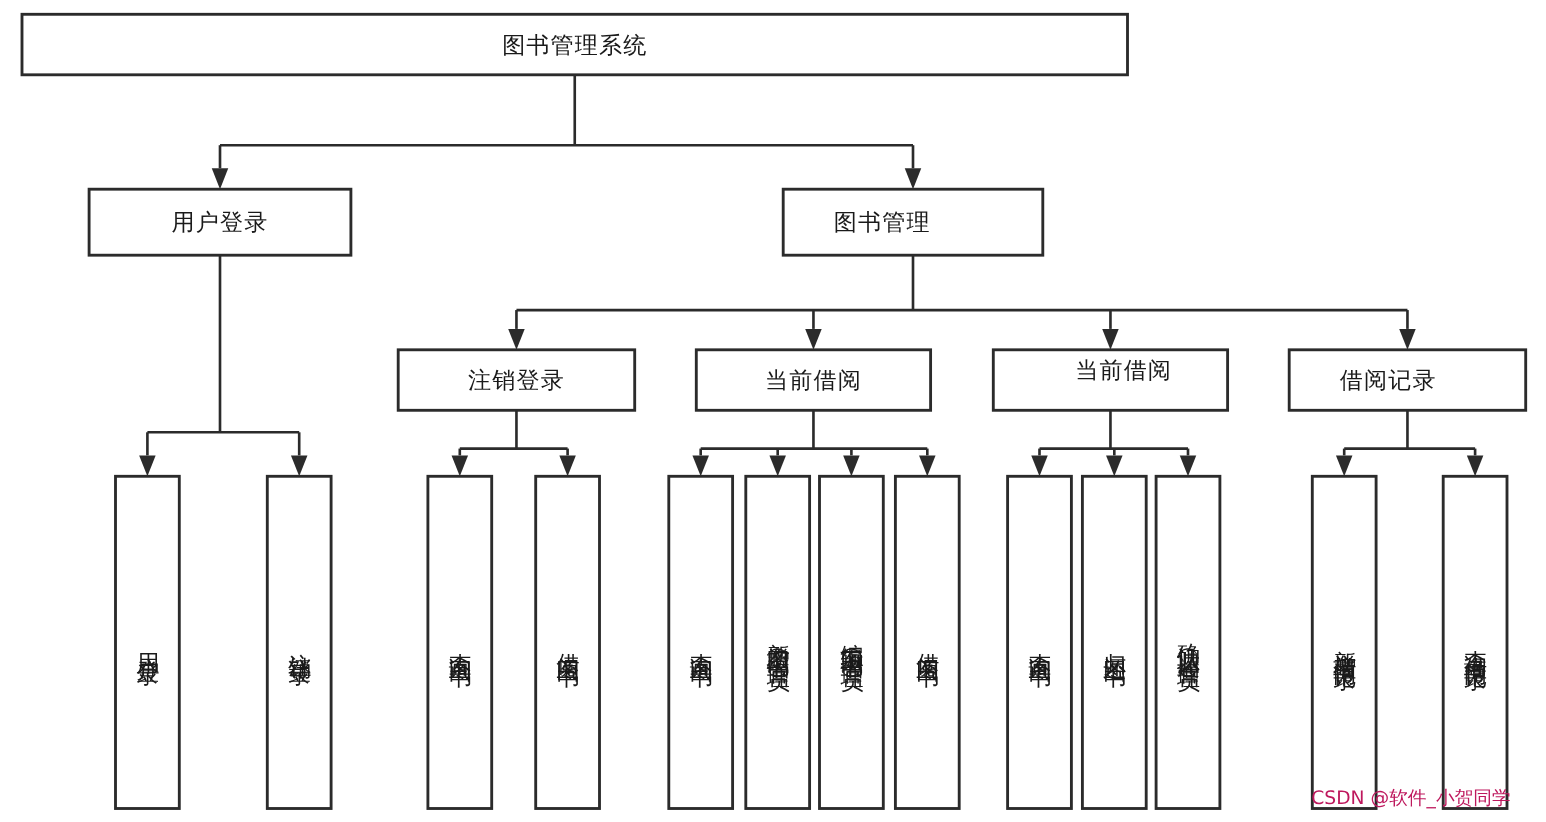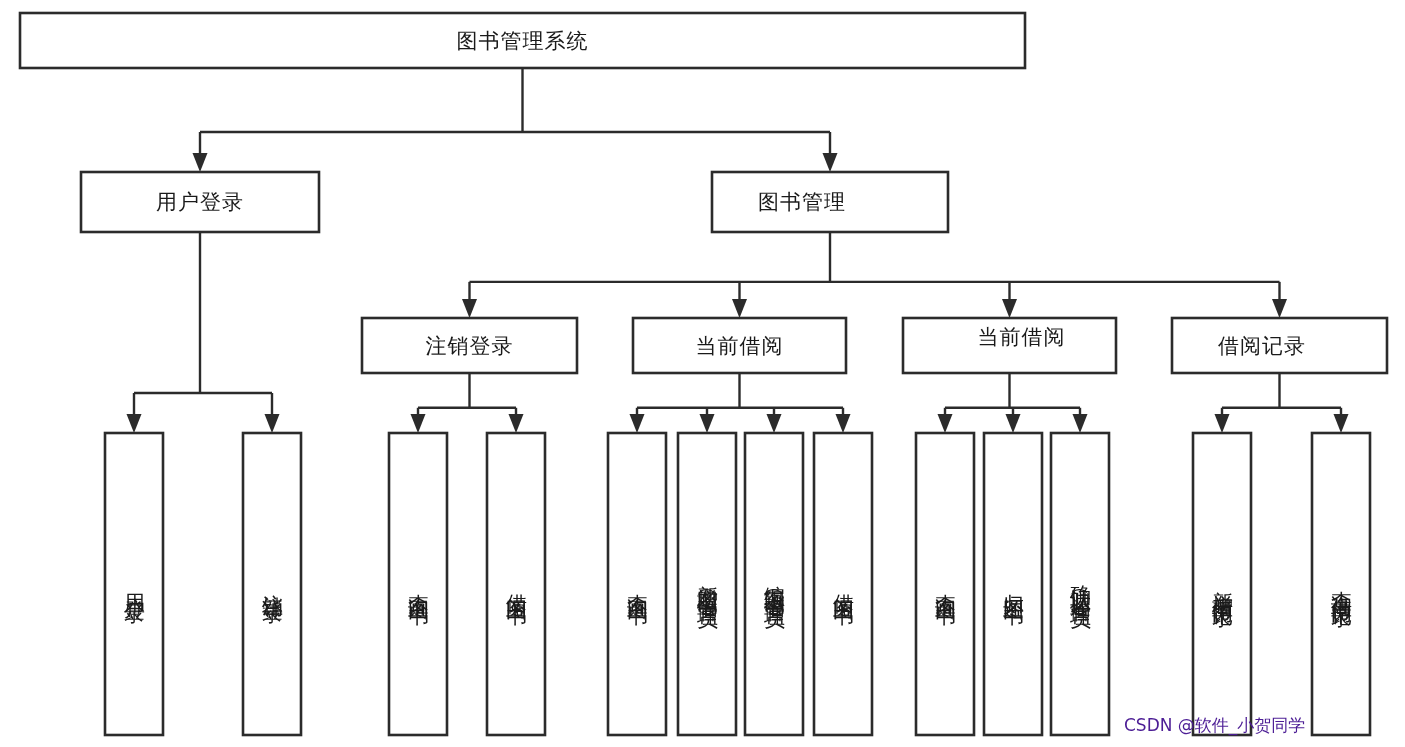--- a/index.html
+++ b/index.html
@@ -227,14 +227,14 @@
       <div class="vlabel-wrap" style="left: 1051px; top: 433px; width: 58px; height: 302px;">
         <span class="vlabel-text">确认归还（管理员）</span>
       </div>
       <div class="vlabel-wrap" style="left: 1193px; top: 433px; width: 58px; height: 302px;">
         <span class="vlabel-text">新增借阅记录</span>
       </div>
       <div class="vlabel-wrap" style="left: 1312px; top: 433px; width: 58px; height: 302px;">
         <span class="vlabel-text">查询借阅记录</span>
       </div>
     </div>
-  <div class="watermark" style="left: 1124px; top: 714px; color: #4c1d95;">CSDN @软件_小贺同学</div>
+  <div class="watermark" style="left: 1192px; top: 714px; color: #be185d;">CSDN @软件_小贺同学</div>
 </div>
 
 </body></html>

